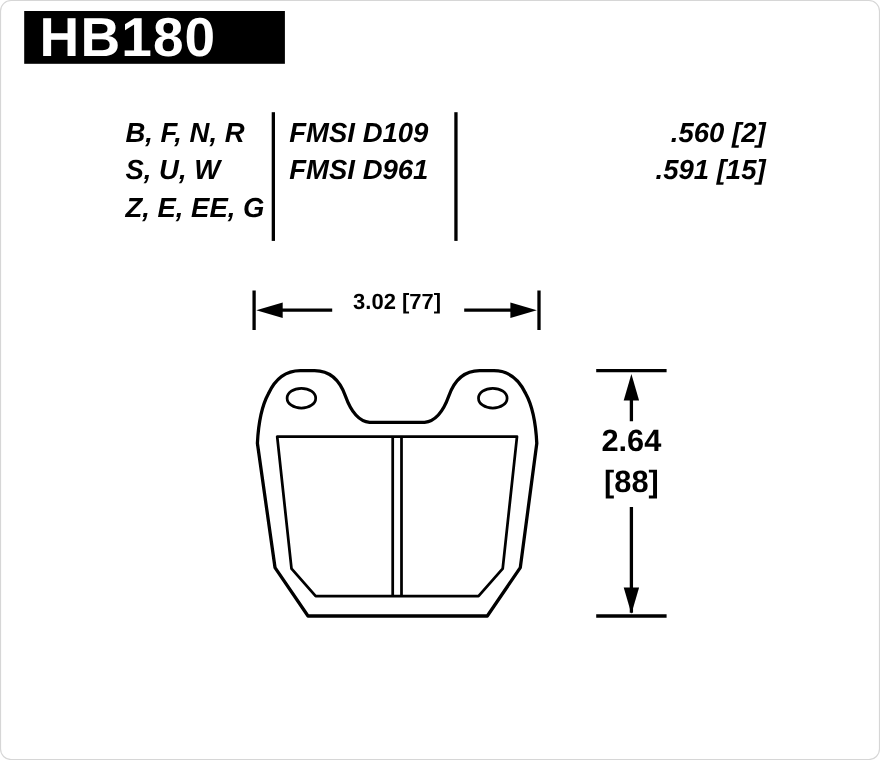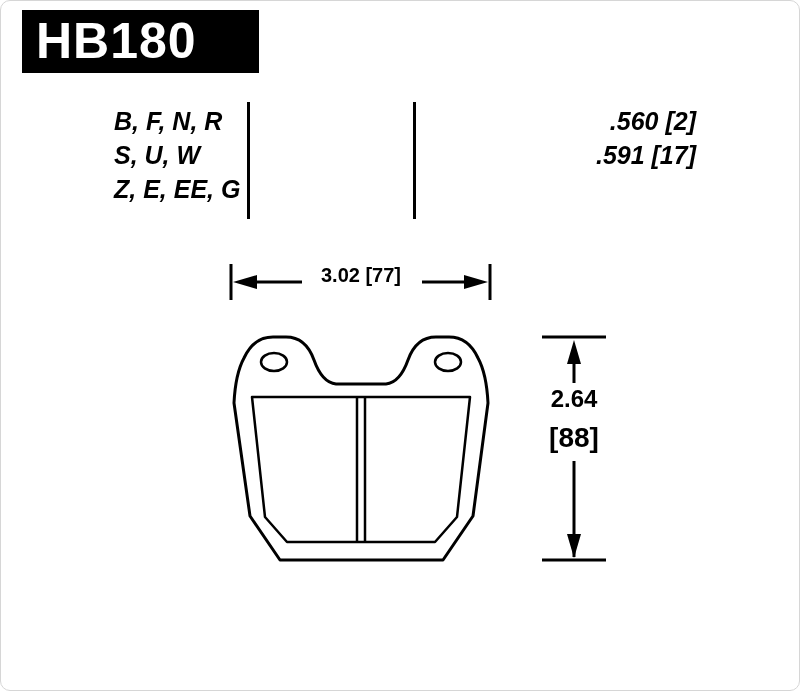--- a/index.html
+++ b/index.html
@@ -3,37 +3,37 @@
 <meta charset="utf-8">
 <style>
   html,body{margin:0;padding:0;background:#ffffff;}
   body{font-family:"Liberation Sans", sans-serif;}
   .card{
     position:relative;width:798px;height:689px;background:#ffffff;
     border:1px solid #d6d6d6;border-radius:10px;overflow:hidden;
   }
   .abs{position:absolute;}
   .part-box{
-    left:21px;top:9px;width:237px;height:63px;background:#000000;
+    left:21px;top:9px;width:237px;height:48px;background:#000000;
     display:flex;align-items:center;
   }
   .part-text{
     color:#ffffff;font-size:50px;font-weight:bold;letter-spacing:1px;
     padding-left:14px;line-height:63px;white-space:nowrap;
   }
   .spec-col{font-size:25px;font-weight:bold;color:#000;line-height:34px;white-space:nowrap;font-style:italic;}
   .col-compounds{left:113px;top:103px;width:130px;text-align:left;}
   .col-fmsi{left:262px;top:103px;width:145px;text-align:left;}
   .col-thickness{left:518px;top:103px;width:177px;text-align:right;}
   .vdivider{width:3px;height:117px;background:#000;top:101px;}
   .vdivider.d1{left:246px;}
   .vdivider.d2{left:412px;}
   .dim-text{font-size:20px;font-weight:bold;color:#000;text-align:center;white-space:nowrap;}
   .width-dim-text{left:288px;top:263px;width:144px;}
-  .height-dim-text-in{left:528px;top:384px;width:90px;font-size:24px;}
+  .height-dim-text-in{left:528px;top:384px;width:90px;font-size:28px;}
   .height-dim-text-mm{left:528px;top:421px;width:90px;font-size:28px;}
   .apps{
     left:62px;top:589px;width:600px;text-align:center;color:#000;
     font-size:28px;line-height:39px;letter-spacing:0.5px;
   }
   svg{display:block;}
 </style>
 </head>
 <body>
 
@@ -44,26 +44,30 @@
   </div>
 
   <div class="abs spec-col col-compounds">
     <div>B, F, N, R</div>
     <div>S, U, W</div>
     <div>Z, E, EE, G</div>
   </div>
 
   <div class="abs vdivider d1"></div>
 
+  <div class="abs spec-col col-fmsi">
+    <div>FMSI D109</div>
+    <div>FMSI D961</div>
+  </div>
 
   <div class="abs vdivider d2"></div>
 
   <div class="abs spec-col col-thickness">
     <div>.560 [2]</div>
-    <div>.591 [17]</div>
+    <div>.591 [15]</div>
   </div>
 
   <svg class="abs" style="left:225px;top:258px;" width="272" height="46" viewBox="0 0 272 46">
     <line x1="5" y1="5" x2="5" y2="41" stroke="#000" stroke-width="3"></line>
     <line x1="264" y1="5" x2="264" y2="41" stroke="#000" stroke-width="3"></line>
     <polygon points="7,23 31,16 31,30" fill="#000"></polygon>
     <line x1="29" y1="23" x2="76" y2="23" stroke="#000" stroke-width="3"></line>
     <line x1="196" y1="23" x2="241" y2="23" stroke="#000" stroke-width="3"></line>
     <polygon points="262,23 238,16 238,30" fill="#000"></polygon>
   </svg>

